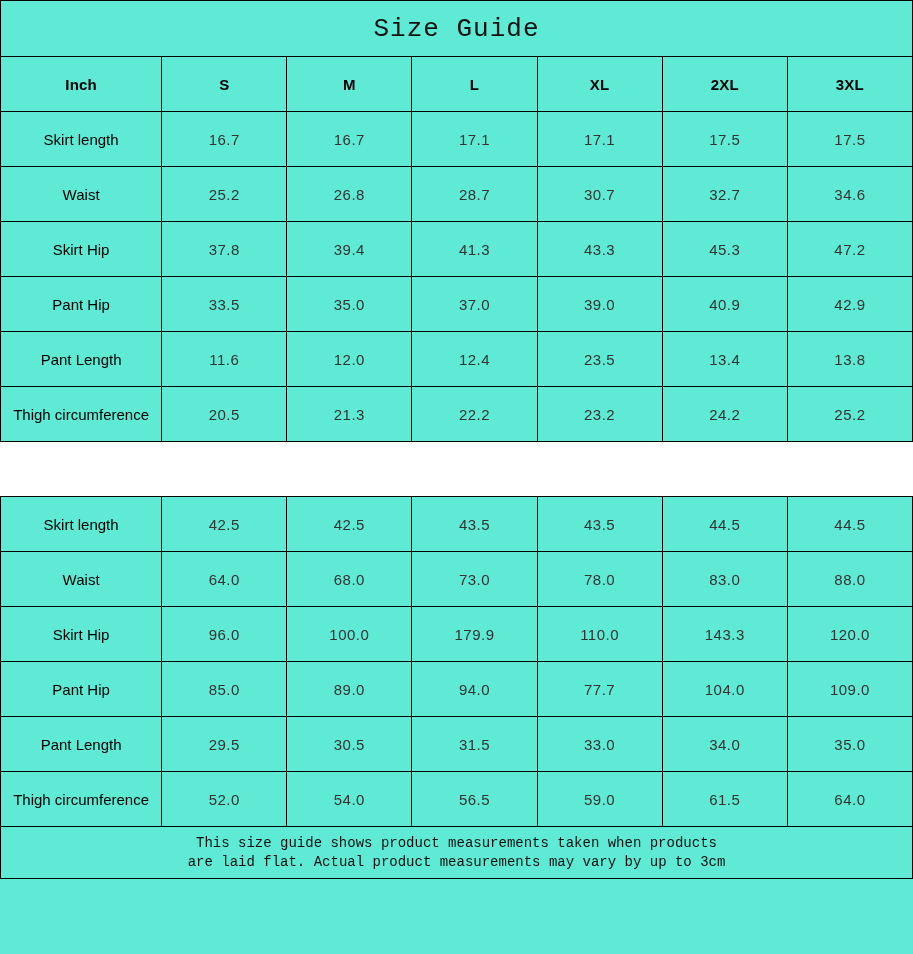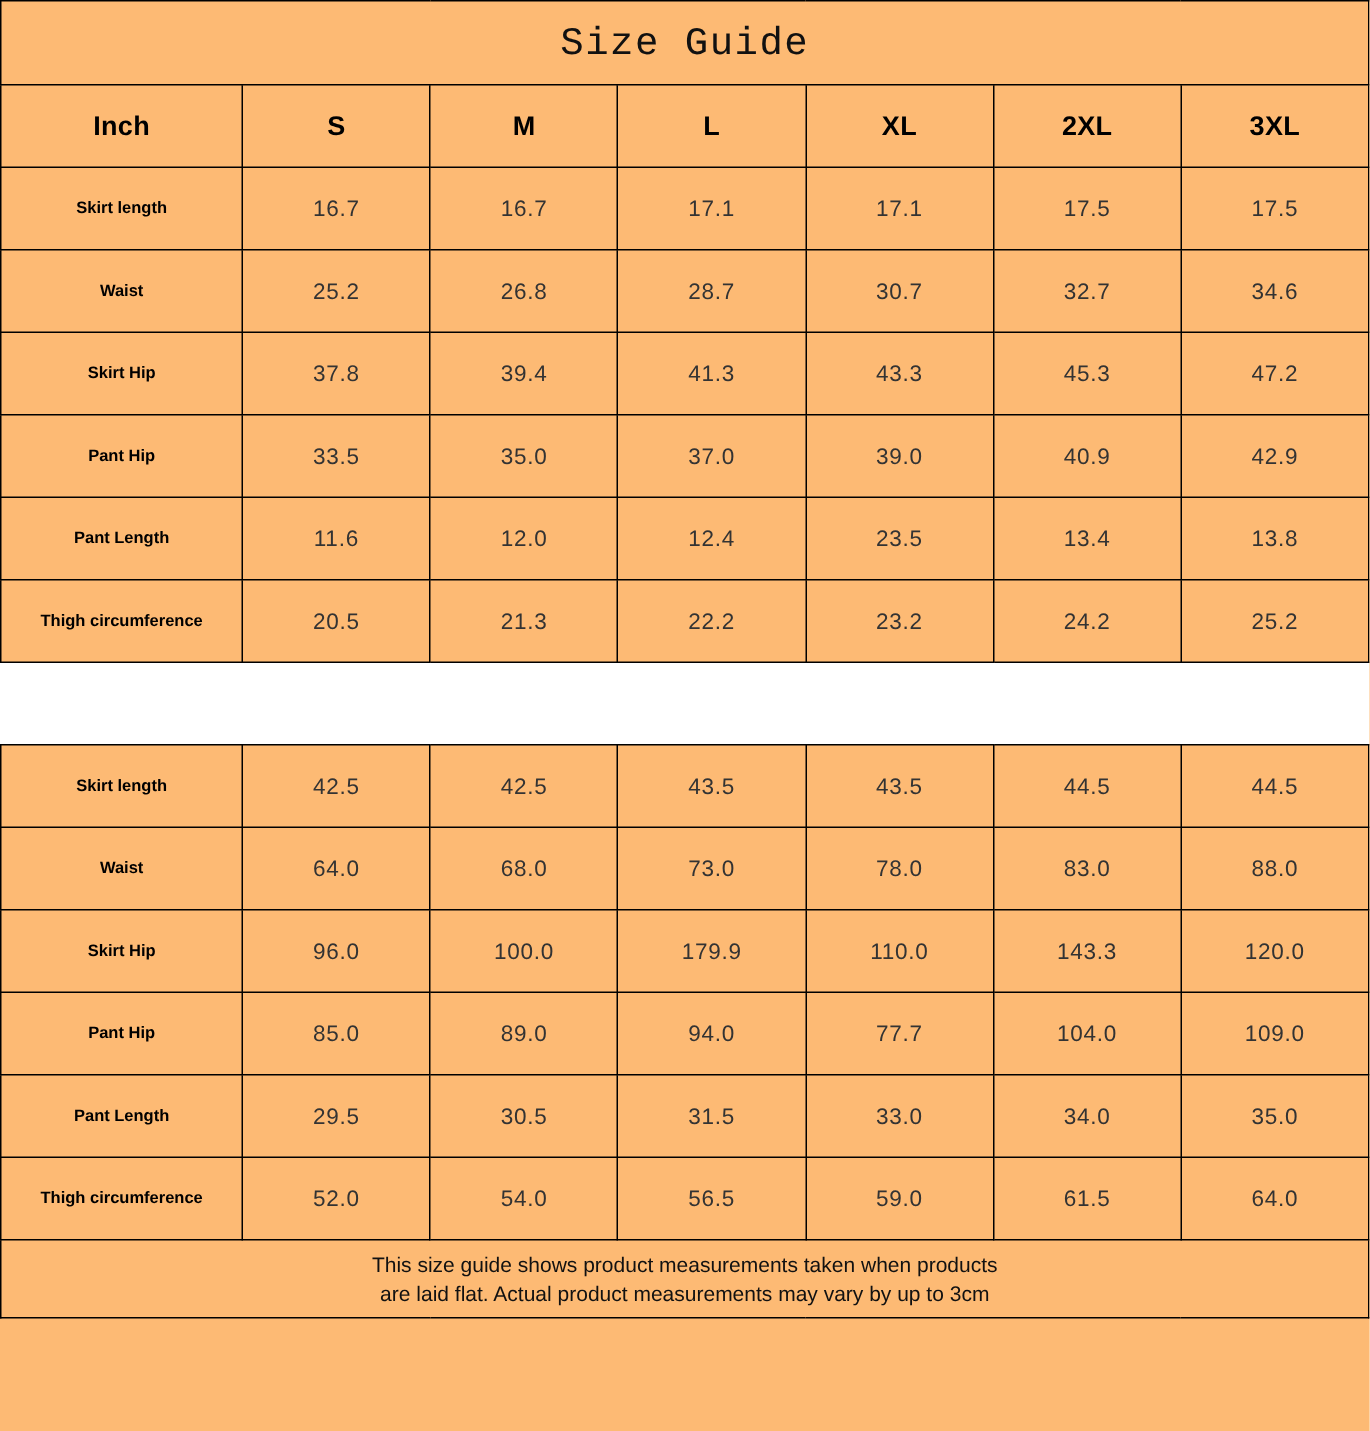--- a/index.html
+++ b/index.html
@@ -5,21 +5,21 @@
   html, body {
     margin: 0;
     padding: 0;
     background: #ffffff;
     font-family: "Liberation Sans", sans-serif;
     color: #000000;
   }
   .sheet {
     width: 913px;
     height: 954px;
-    background: #fdba74;
+    background: #5eead4;
     box-sizing: border-box;
   }
   table.size-table {
     border-collapse: collapse;
     width: 913px;
     table-layout: fixed;
   }
   table.size-table th,
   table.size-table td {
     border: 1px solid #000000;
@@ -35,42 +35,42 @@
     height: 55px;
     font-family: "Liberation Mono", monospace;
     font-weight: normal;
     font-size: 26px;
     letter-spacing: 1px;
     color: #111111;
   }
   .head-cell {
     height: 54px;
     font-weight: bold;
-    font-size: 18px;
+    font-size: 15px;
     letter-spacing: 0.2px;
   }
   .label-cell {
     height: 54px;
-    font-weight: bold;
-    font-size: 11px;
+    font-weight: normal;
+    font-size: 15px;
   }
   .value-cell {
     height: 54px;
     font-weight: normal;
     font-size: 15px;
     color: #333333;
     letter-spacing: 0.5px;
   }
   .table-gap {
     height: 54px;
     background: #ffffff;
   }
   .footer-cell {
     height: 51px;
-    font-family: Liberation Sans, sans-serif;
+    font-family: Liberation Mono, monospace;
     font-size: 14px;
     line-height: 19px;
     font-weight: normal;
     color: #111111;
     white-space: nowrap;
   }
 </style>
 </head>
 <body>
 

